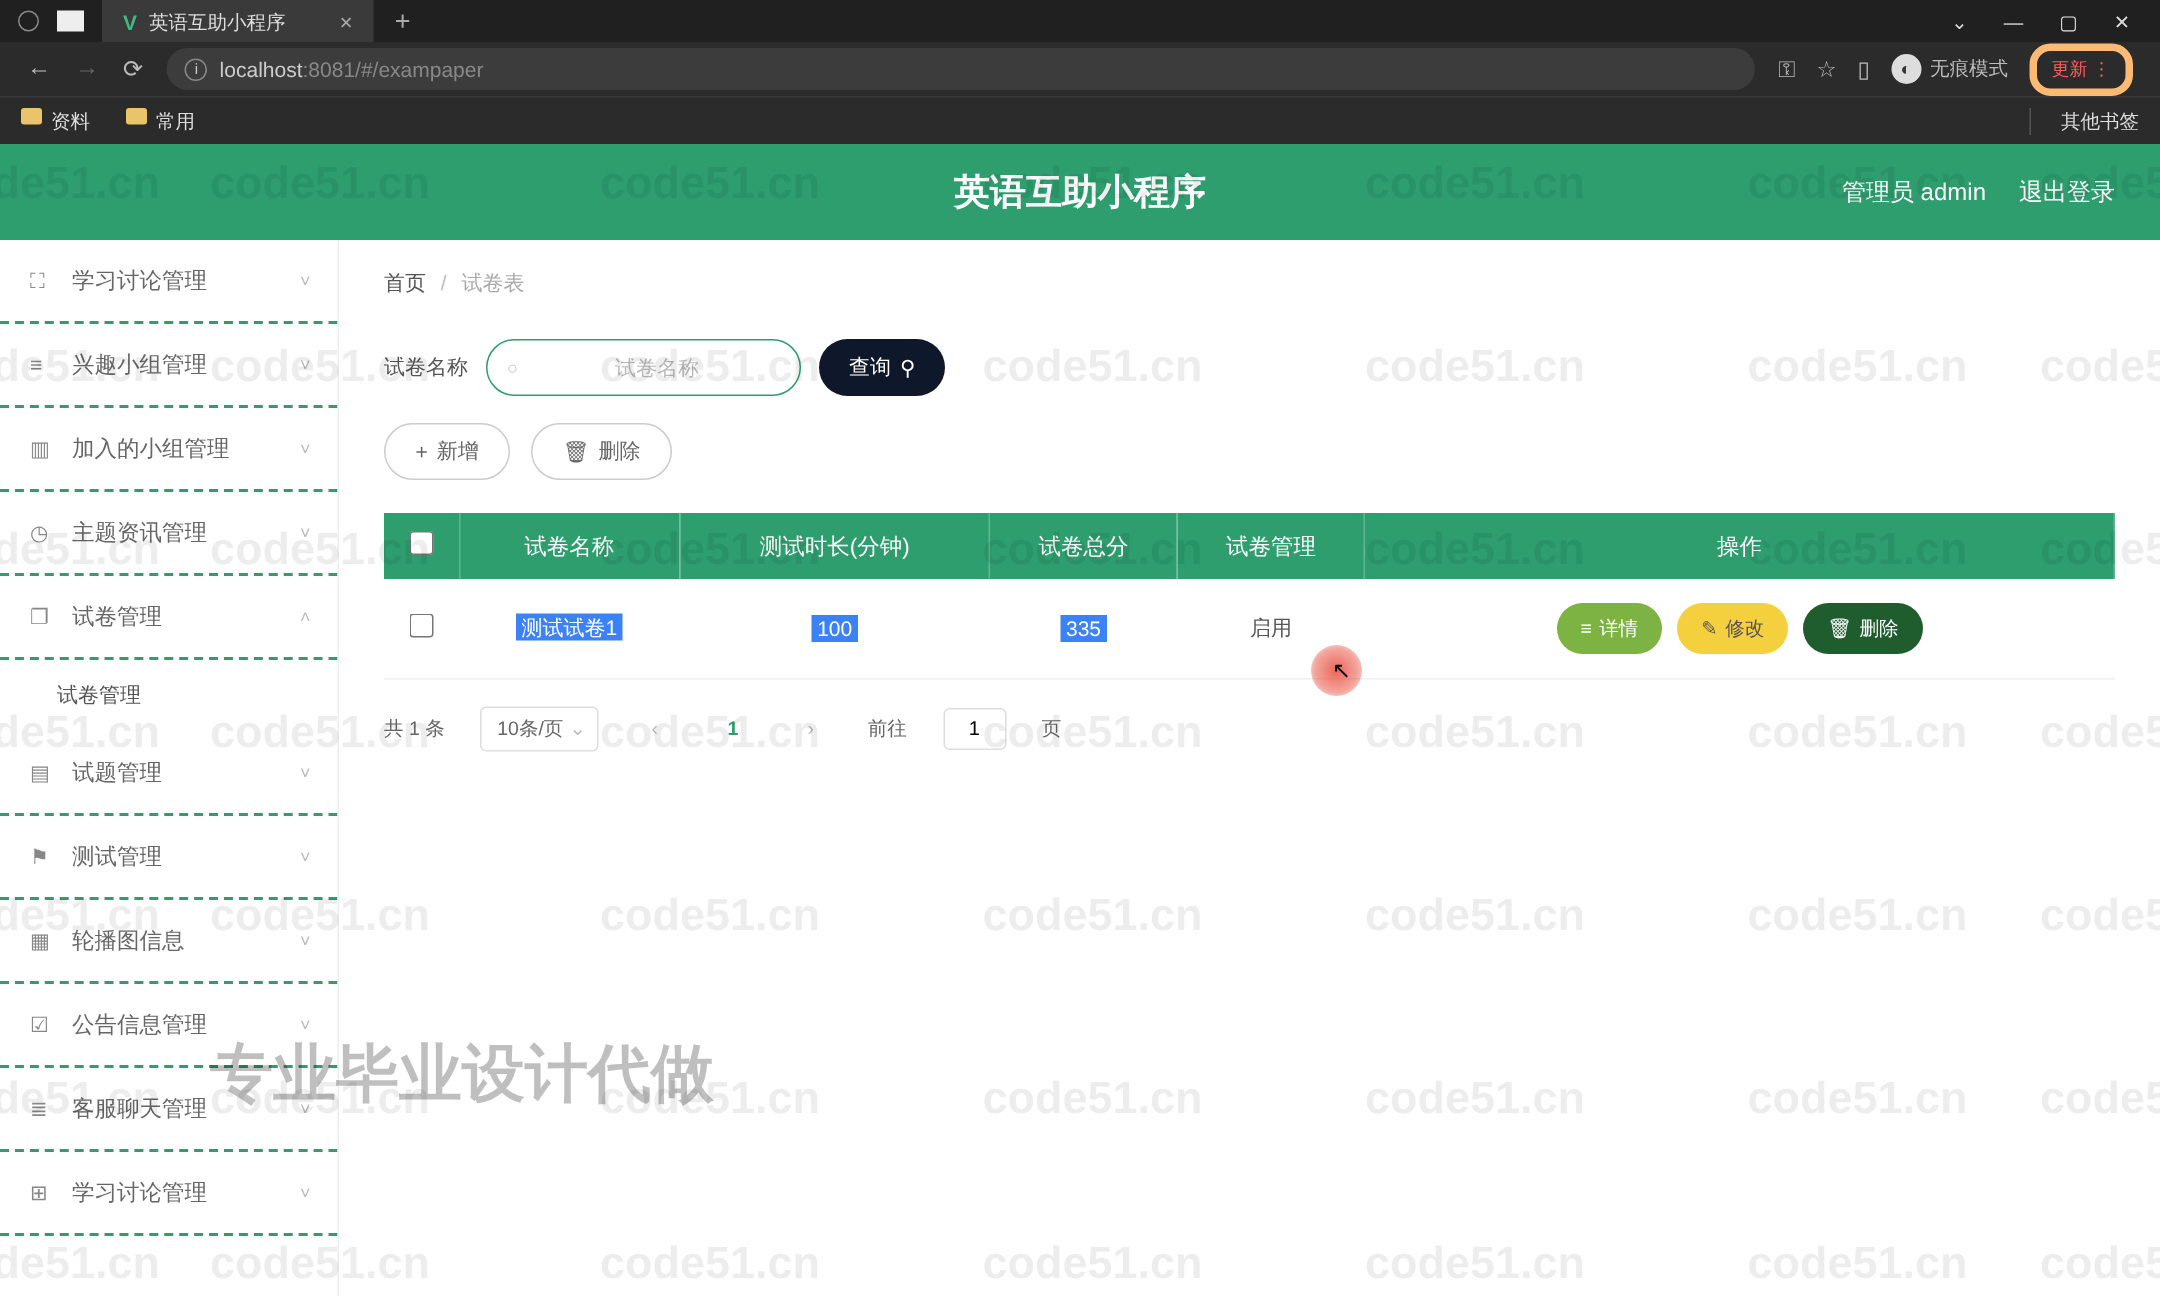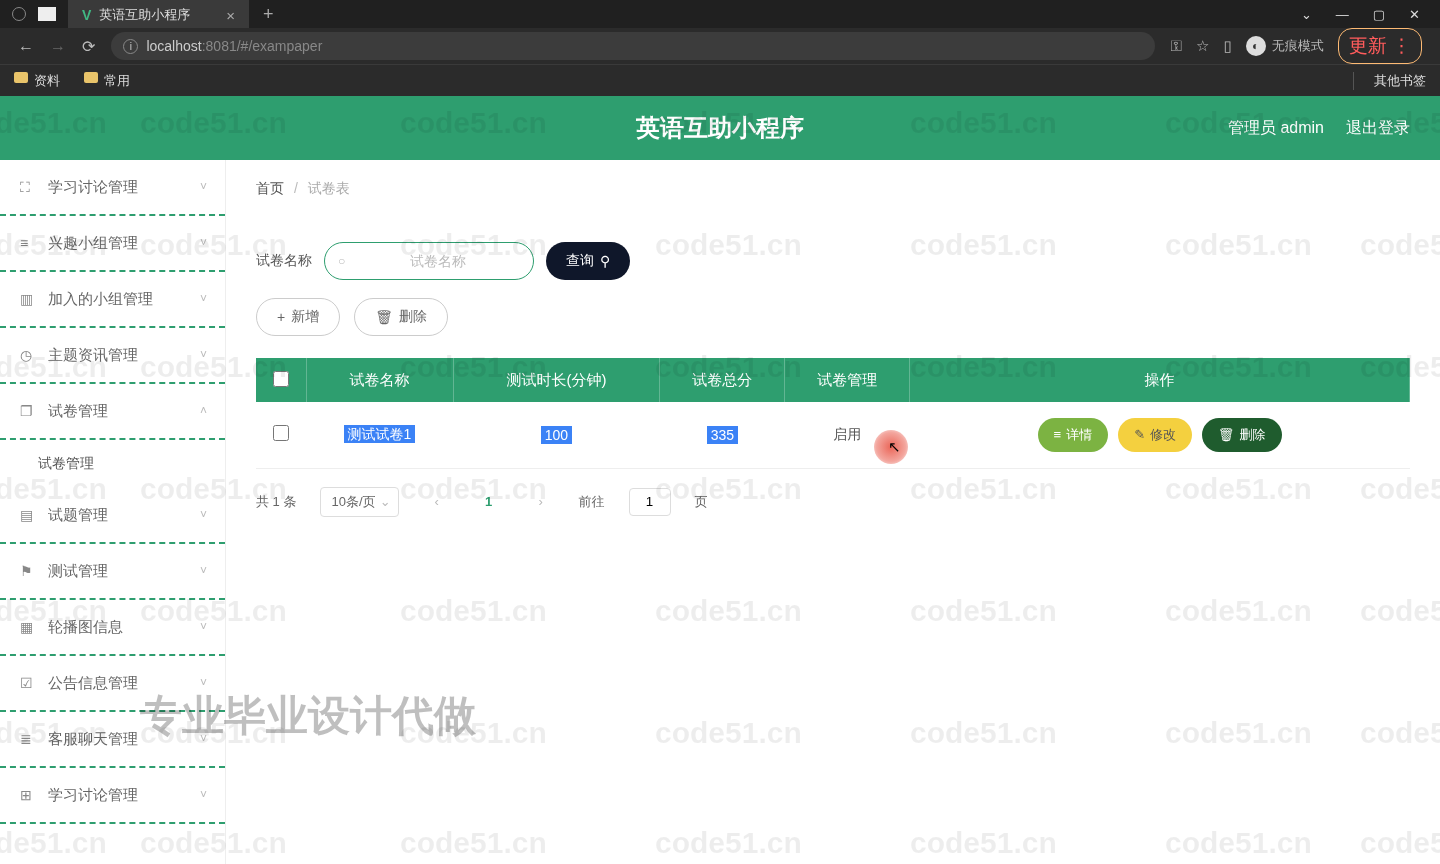--- a/index.html
+++ b/index.html
@@ -18,21 +18,21 @@
 .tab-bar .spacer { flex: 1; }
 .win-ctrl { display: flex; gap: 24px; padding-right: 20px; font-size: 13px; color: #ddd; }
 .addr-bar { display: flex; align-items: center; height: 36px; background: #2b2b2b; padding: 0 10px; }
 .addr-bar .nav-btn { color: #bbb; font-size: 16px; padding: 0 8px; cursor: pointer; }
 .addr-box { flex: 1; display: flex; align-items: center; background: #3c3c3c; border-radius: 18px; height: 28px; padding: 0 12px; margin: 0 8px; font-size: 14px; color: #ccc; }
 .addr-box .info { width: 15px; height: 15px; border: 1px solid #888; border-radius: 50%; display: flex; align-items: center; justify-content: center; font-size: 10px; margin-right: 8px; }
 .addr-box .dim { color: #888; }
 .addr-right { display: flex; align-items: center; gap: 14px; padding: 0 8px; color: #bbb; font-size: 15px; }
 .incognito { display: flex; align-items: center; gap: 6px; font-size: 13px; }
 .incognito .ico { width: 20px; height: 20px; background: #ddd; border-radius: 50%; display: flex; align-items: center; justify-content: center; font-size: 12px; color: #333; }
-.update-btn { color: #ff5c5c; font-size: 19px; padding: 4px 10px; border: 1px solid #fdba74; border-radius: 14px; }
+.update-btn { color: #ff5c5c; font-size: 12px; padding: 4px 10px; border: 5px solid #fdba74; border-radius: 14px; }
 .bm-bar { display: flex; align-items: center; height: 32px; background: #2b2b2b; padding: 0 14px; font-size: 13px; color: #ddd; border-top: 1px solid #3a3a3a; }
 .bm-item { display: flex; gap: 6px; margin-right: 24px; cursor: pointer; }
 .bm-item .foldericon { width: 14px; height: 11px; background: #e9c46a; border-radius: 2px; }
 .bm-bar .spacer { flex: 1; }
 .bm-bar .other { display: flex; align-items: center; gap: 6px; }
 .bm-bar .sep { width: 1px; height: 18px; background: #555; margin: 0 14px; }
 
 
 .app { position: relative; height: calc(864px - 96px); }
 .header { background: #2e9e6f; color: #fff; height: 64px; display: flex; align-items: center; position: relative; }
@@ -41,21 +41,21 @@
 .header .right span { cursor: pointer; }
 
 .body { display: flex; height: calc(100% - 64px); }
 .sidebar { width: 226px; background: #fff; border-right: 1px solid #eee; overflow-y: auto; }
 .menu-item { display: flex; align-items: center; height: 56px; padding: 0 20px; color: #666; font-size: 15px; border-bottom: 2px dashed #2e9e6f; cursor: pointer; position: relative; }
 .menu-item .mi-icon { width: 16px; margin-right: 12px; color: #888; font-size: 14px; }
 .menu-item .arrow { position: absolute; right: 18px; color: #bbb; font-size: 12px; }
 .submenu-item { height: 48px; display: flex; align-items: center; padding-left: 38px; font-size: 14px; color: #555; cursor: pointer; }
 
 .content { flex: 1; padding: 20px 30px; overflow: auto; position: relative; }
-.breadcrumb { font-size: 14px; color: #555; margin-bottom: 44px; }
+.breadcrumb { font-size: 14px; color: #555; margin-bottom: 28px; }
 .breadcrumb .sep { color: #bbb; margin: 0 6px; }
 .breadcrumb .cur { color: #aaa; }
 
 .filter-row { display: flex; align-items: center; gap: 12px; margin-bottom: 18px; }
 .filter-row .lbl { font-size: 14px; color: #555; }
 .input-wrap { position: relative; }
 .input-wrap input { width: 210px; height: 38px; border: 1px solid #2e9e6f; border-radius: 20px; padding: 0 16px 0 34px; font-size: 14px; text-align: center; outline: none; }
 .input-wrap input::placeholder { color: #bbb; }
 .input-wrap .prefix { position: absolute; left: 14px; top: 50%; transform: translateY(-50%); color: #bbb; font-size: 12px; }
 .btn { height: 38px; border-radius: 20px; padding: 0 20px; display: inline-flex; align-items: center; gap: 6px; font-size: 14px; cursor: pointer; border: none; }

